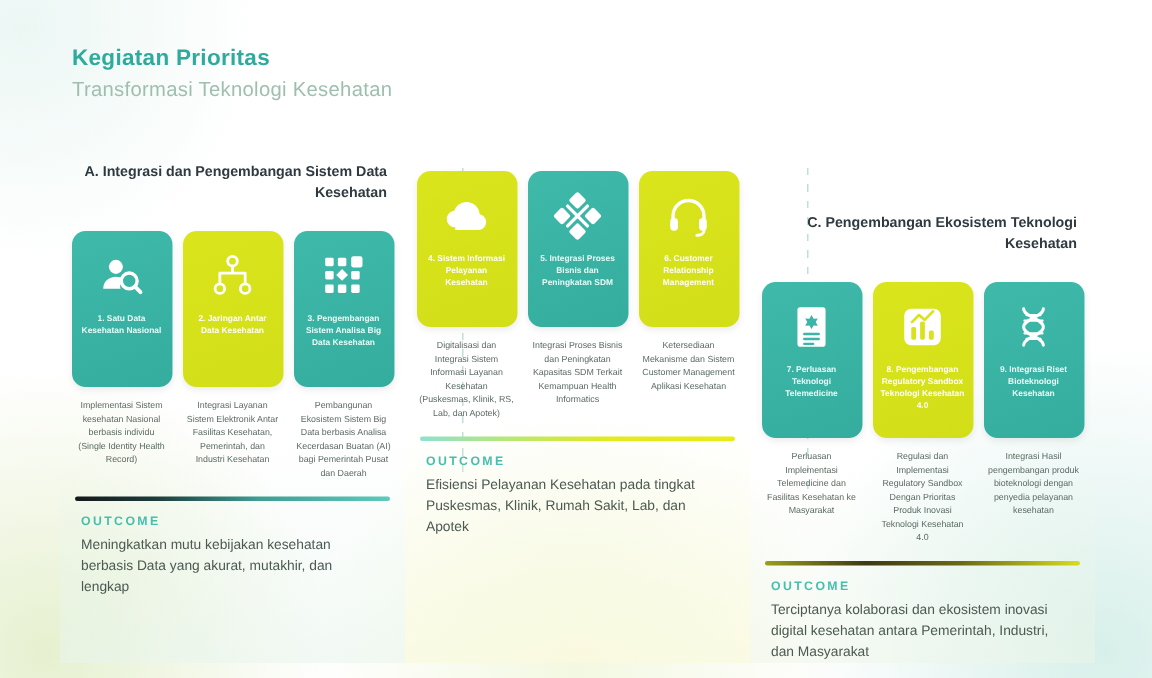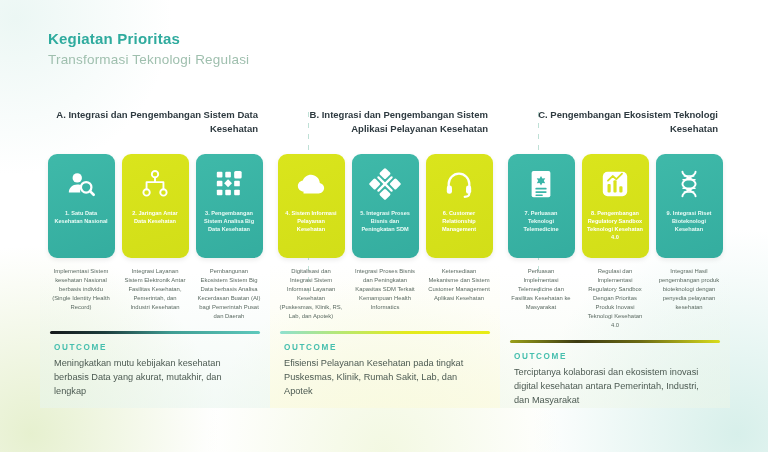--- a/index.html
+++ b/index.html
@@ -24,21 +24,21 @@
   
   .header{position:absolute;left:48px;top:30px;}
   .title{font-size:15px;font-weight:bold;color:#2fab9e;letter-spacing:.2px;margin:0 0 5px 0;}
   .subtitle{font-size:13.5px;color:#9fbfae;letter-spacing:.2px;margin:0;}
 
   
   .columns{position:absolute;left:40px;top:108px;width:690px;display:flex;gap:0;}
   .col{position:relative;width:230px;padding:0 4px;box-sizing:border-box;}
   .col.tint-a{background:linear-gradient(180deg, rgba(255,255,255,0) 55%, rgba(232,245,238,.55) 100%);}
   .col.tint-b{background:linear-gradient(180deg, rgba(255,255,255,0) 52%, rgba(250,250,222,.75) 100%);}
-  .col.tint-c{background:linear-gradient(180deg, rgba(255,255,255,0) 55%, rgba(238,246,232,.5) 100%);}
+  .col.tint-c{background:linear-gradient(180deg, rgba(255,255,255,0) 55%, rgba(238,246,232,.5) 100%);margin-top:34px;}
   .col-divider{position:absolute;top:4px;bottom:112px;width:1px;
     background:repeating-linear-gradient(180deg,#bfe0d6 0 5px, rgba(255,255,255,0) 5px 11px);}
   .col-divider.d1{left:268px;}
   .col-divider.d2{left:498px;}
 
   .col-head{height:40px;text-align:right;font-size:9.5px;font-weight:bold;color:#2e3a40;line-height:1.45;padding:0 8px;box-sizing:border-box;}
 
   
   .cards{display:flex;justify-content:center;gap:7px;margin-top:6px;}
   .card{width:67px;height:104px;border-radius:9px;display:flex;flex-direction:column;align-items:center;
@@ -68,21 +68,21 @@
 </style>
 </head>
 <body>
 
 <div class="bg-wash"></div>
 
 <div class="page">
 
   <div class="header">
     <div class="title">Kegiatan Prioritas</div>
-    <div class="subtitle">Transformasi Teknologi Regulasi</div>
+    <div class="subtitle">Transformasi Teknologi Kesehatan</div>
   </div>
 
   <div class="columns">
     <div class="col-divider d1"></div>
     <div class="col-divider d2"></div>
 
     <div class="col tint-a">
       <div class="col-head">A. Integrasi dan Pengembangan Sistem Data Kesehatan</div>
 
       <div class="cards">
@@ -136,21 +136,20 @@
 
       <div class="rule a"></div>
 
       <div class="outcome">
         <div class="outcome-label">OUTCOME</div>
         <div class="outcome-text">Meningkatkan mutu kebijakan kesehatan berbasis Data yang akurat, mutakhir, dan lengkap</div>
       </div>
     </div>
 
     <div class="col tint-b">
-      <div class="col-head">B. Integrasi dan Pengembangan Sistem Aplikasi Pelayanan Kesehatan</div>
 
       <div class="cards">
         <div class="card lime">
           <span class="ico">
             <svg width="32" height="30" viewBox="0 0 34 32">
               <path d="M9 24c-3.3 0-6-2.6-6-5.9 0-3 2.3-5.5 5.3-5.9C9.5 8.7 12.9 6 17 6c5 0 9.1 3.9 9.4 8.8 2.6.5 4.6 2.8 4.6 5.5 0 3.1-2.6 5.7-5.8 5.7H9z" fill="#ffffff"></path>
             </svg>
           </span>
           <span class="clabel">4. Sistem Informasi Pelayanan Kesehatan</span>
         </div>

